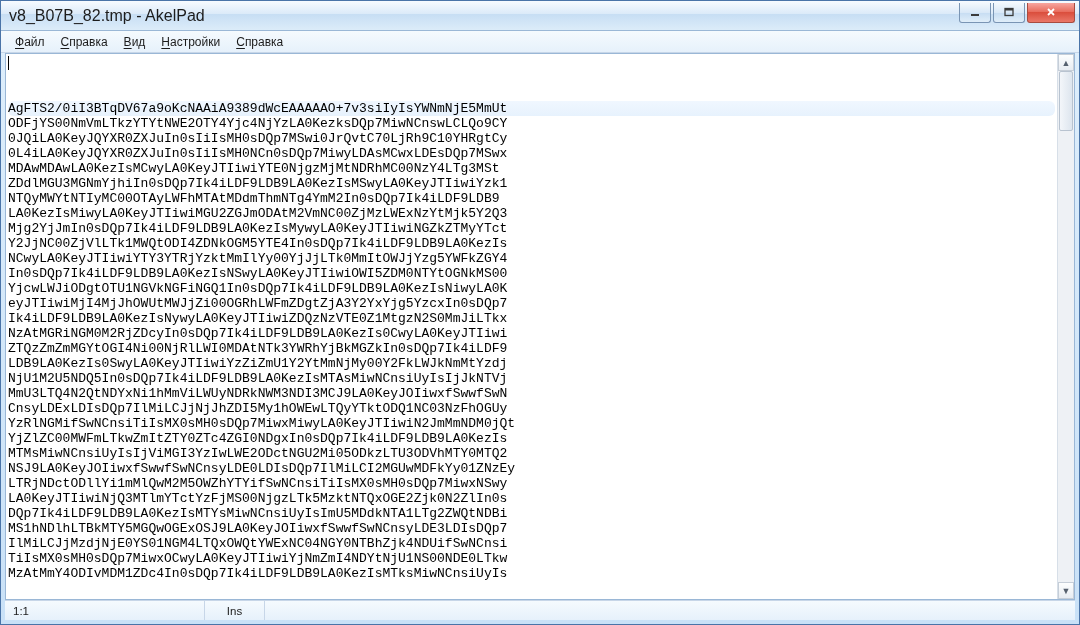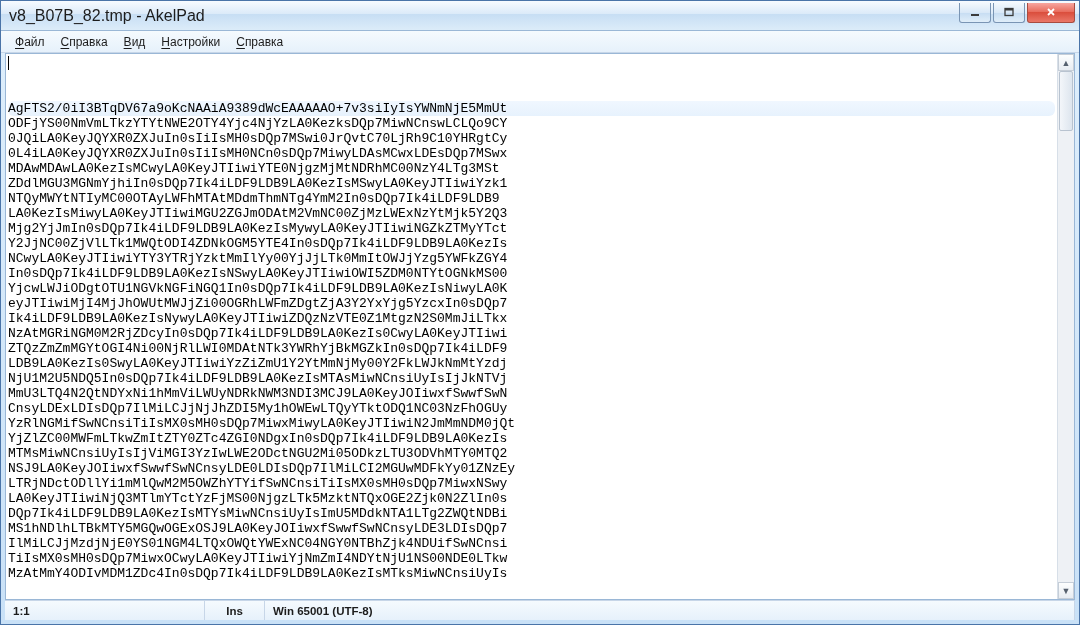--- a/index.html
+++ b/index.html
@@ -88,21 +88,20 @@
     background: linear-gradient(90deg,#f3f6fa,#dde5ee);
     border:1px solid #b8c3d0; border-radius:2px;
   }
 
   .statusbar {
     height: 20px; background: linear-gradient(180deg,#f5fafe,#e6f1fb);
     border-top:1px solid #c7d6e8;
     display:flex; align-items:center;
     font-size: 11.5px; color:#1c1c1c;
     margin: 0 4px 4px 4px;
-    font-weight: bold;
   }
   .status-cell { padding: 0 8px; border-right:1px solid #c7d6e8; height:100%; display:flex; align-items:center; }
   .status-cell.pos { width: 200px; }
   .status-cell.ins { width: 60px; justify-content:center; }
   .status-cell.enc { flex:1; }
 </style>
 </head>
 <body>
 
 <div class="window">
@@ -151,16 +150,15 @@
       </div>
       <div class="vs-btn">
           <span>▼</span>
         </div>
     </div>
   </div>
 
   <div class="statusbar">
     <div class="status-cell pos">1:1</div>
     <div class="status-cell ins">Ins</div>
-    <div class="status-cell enc">Win   65001 (UTF-8)</div>
   </div>
 
 </div>
 
 </body></html>

